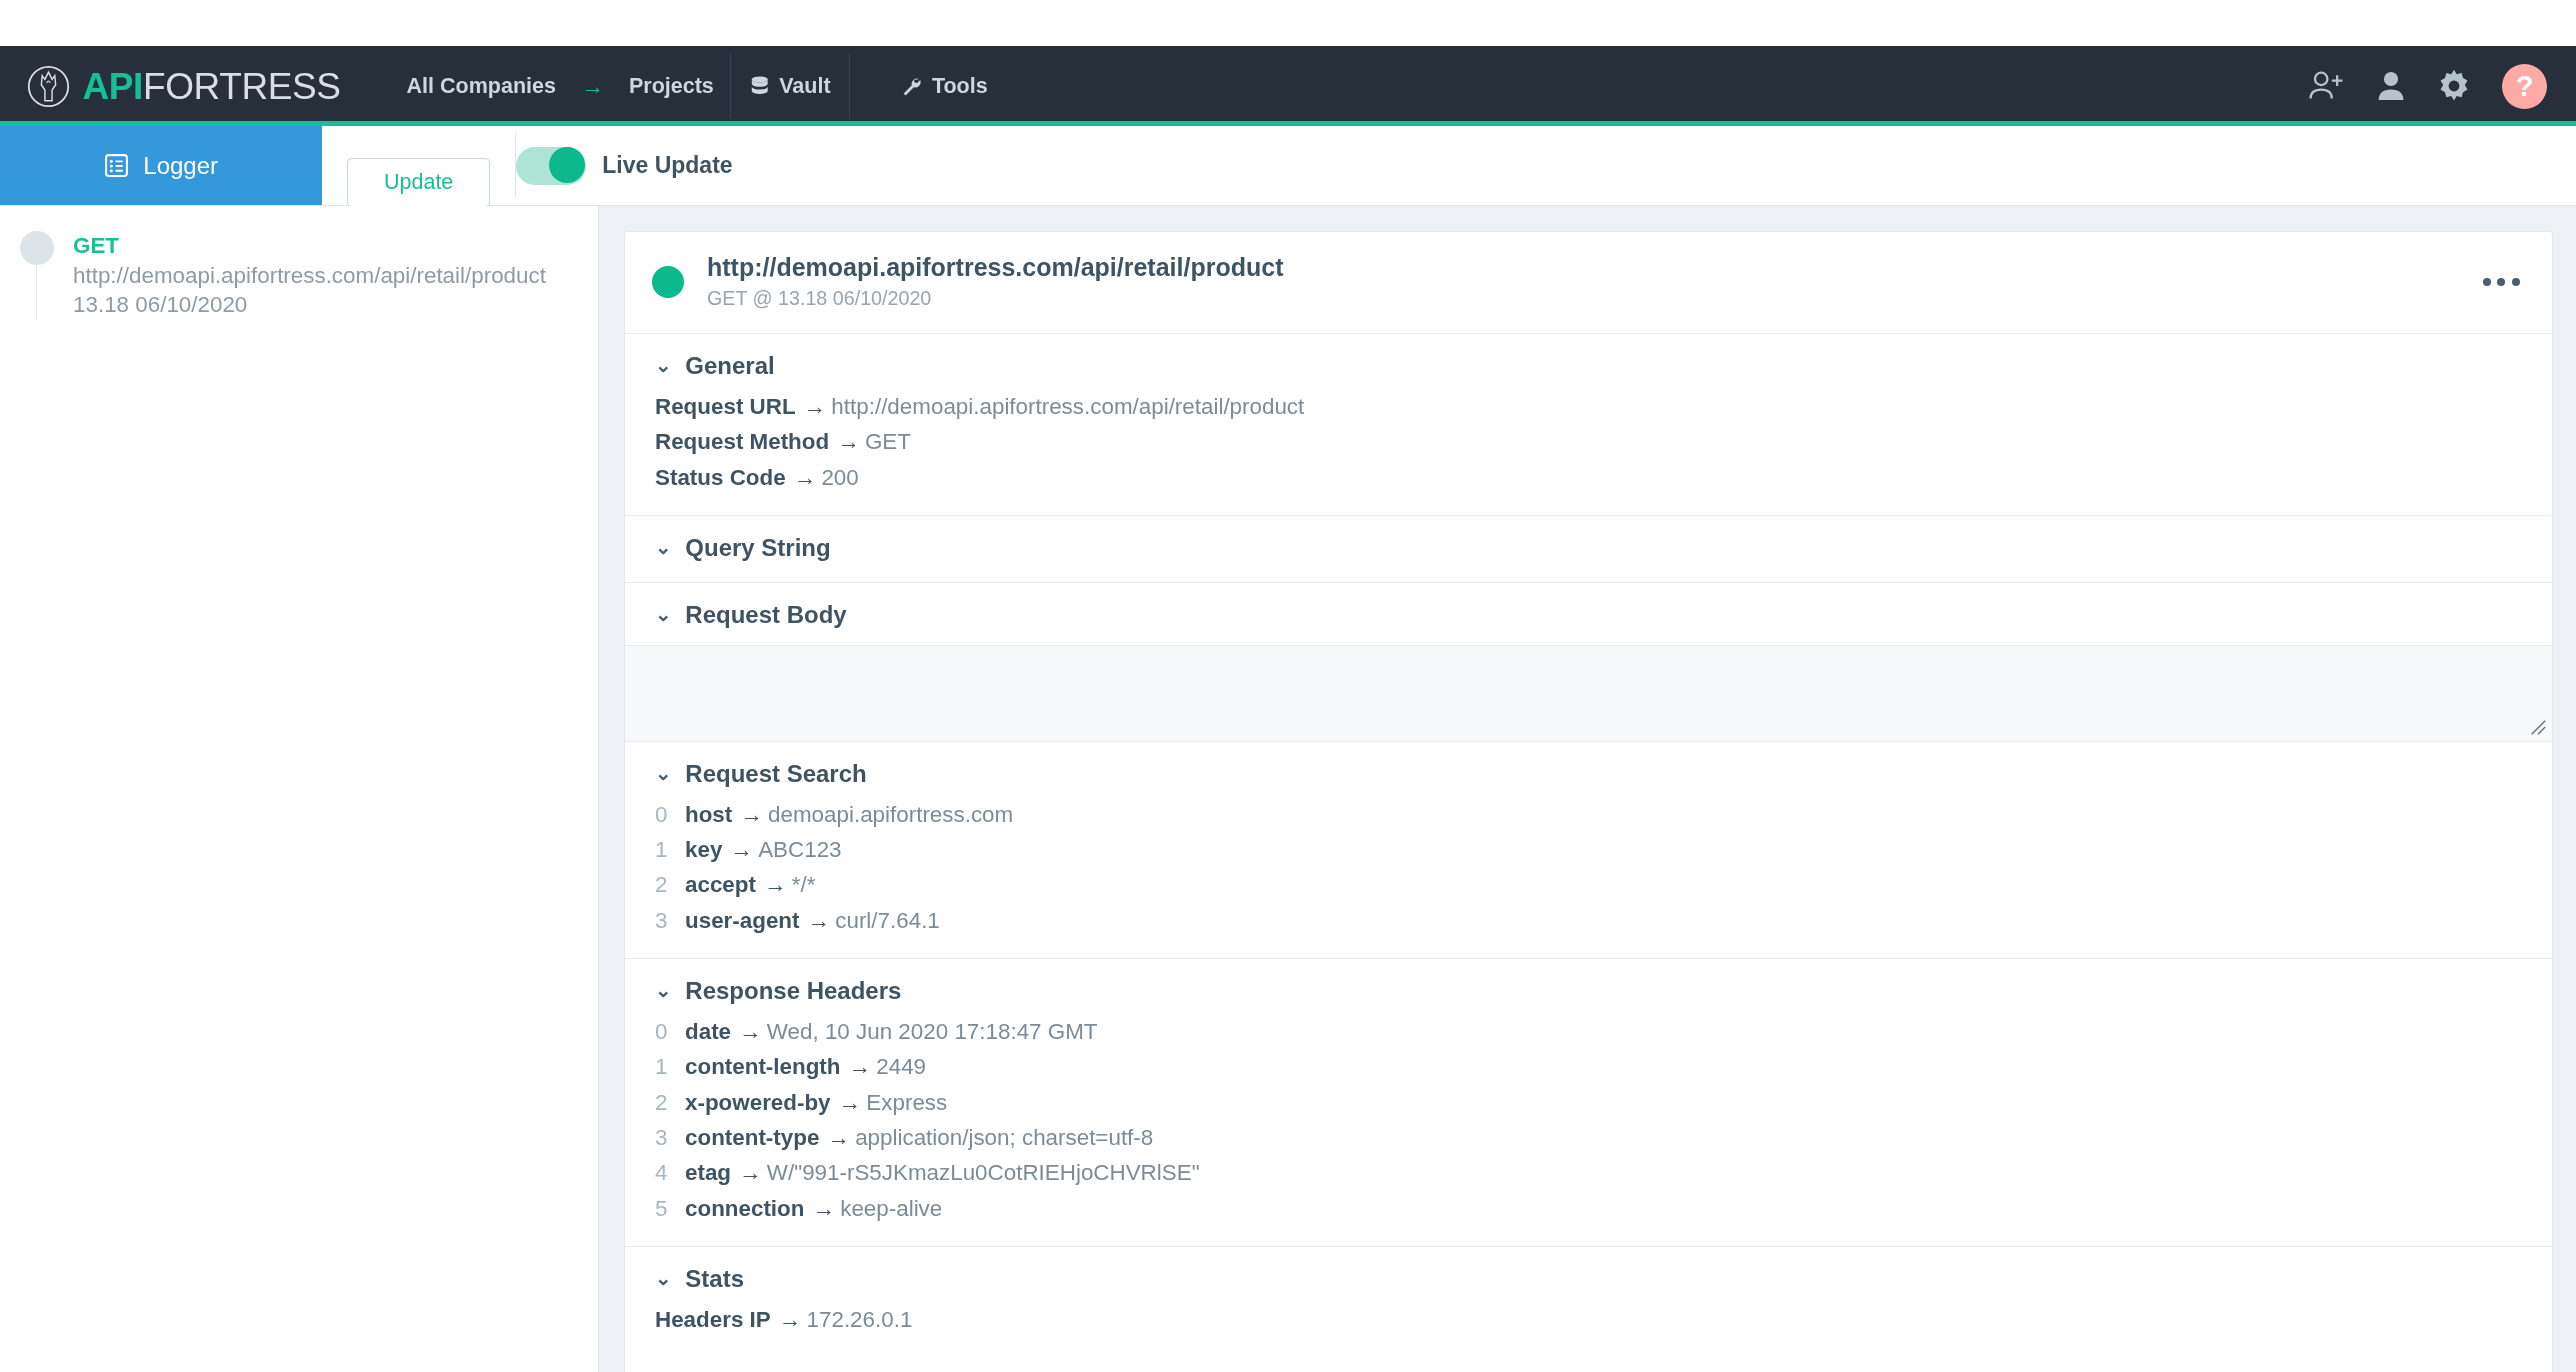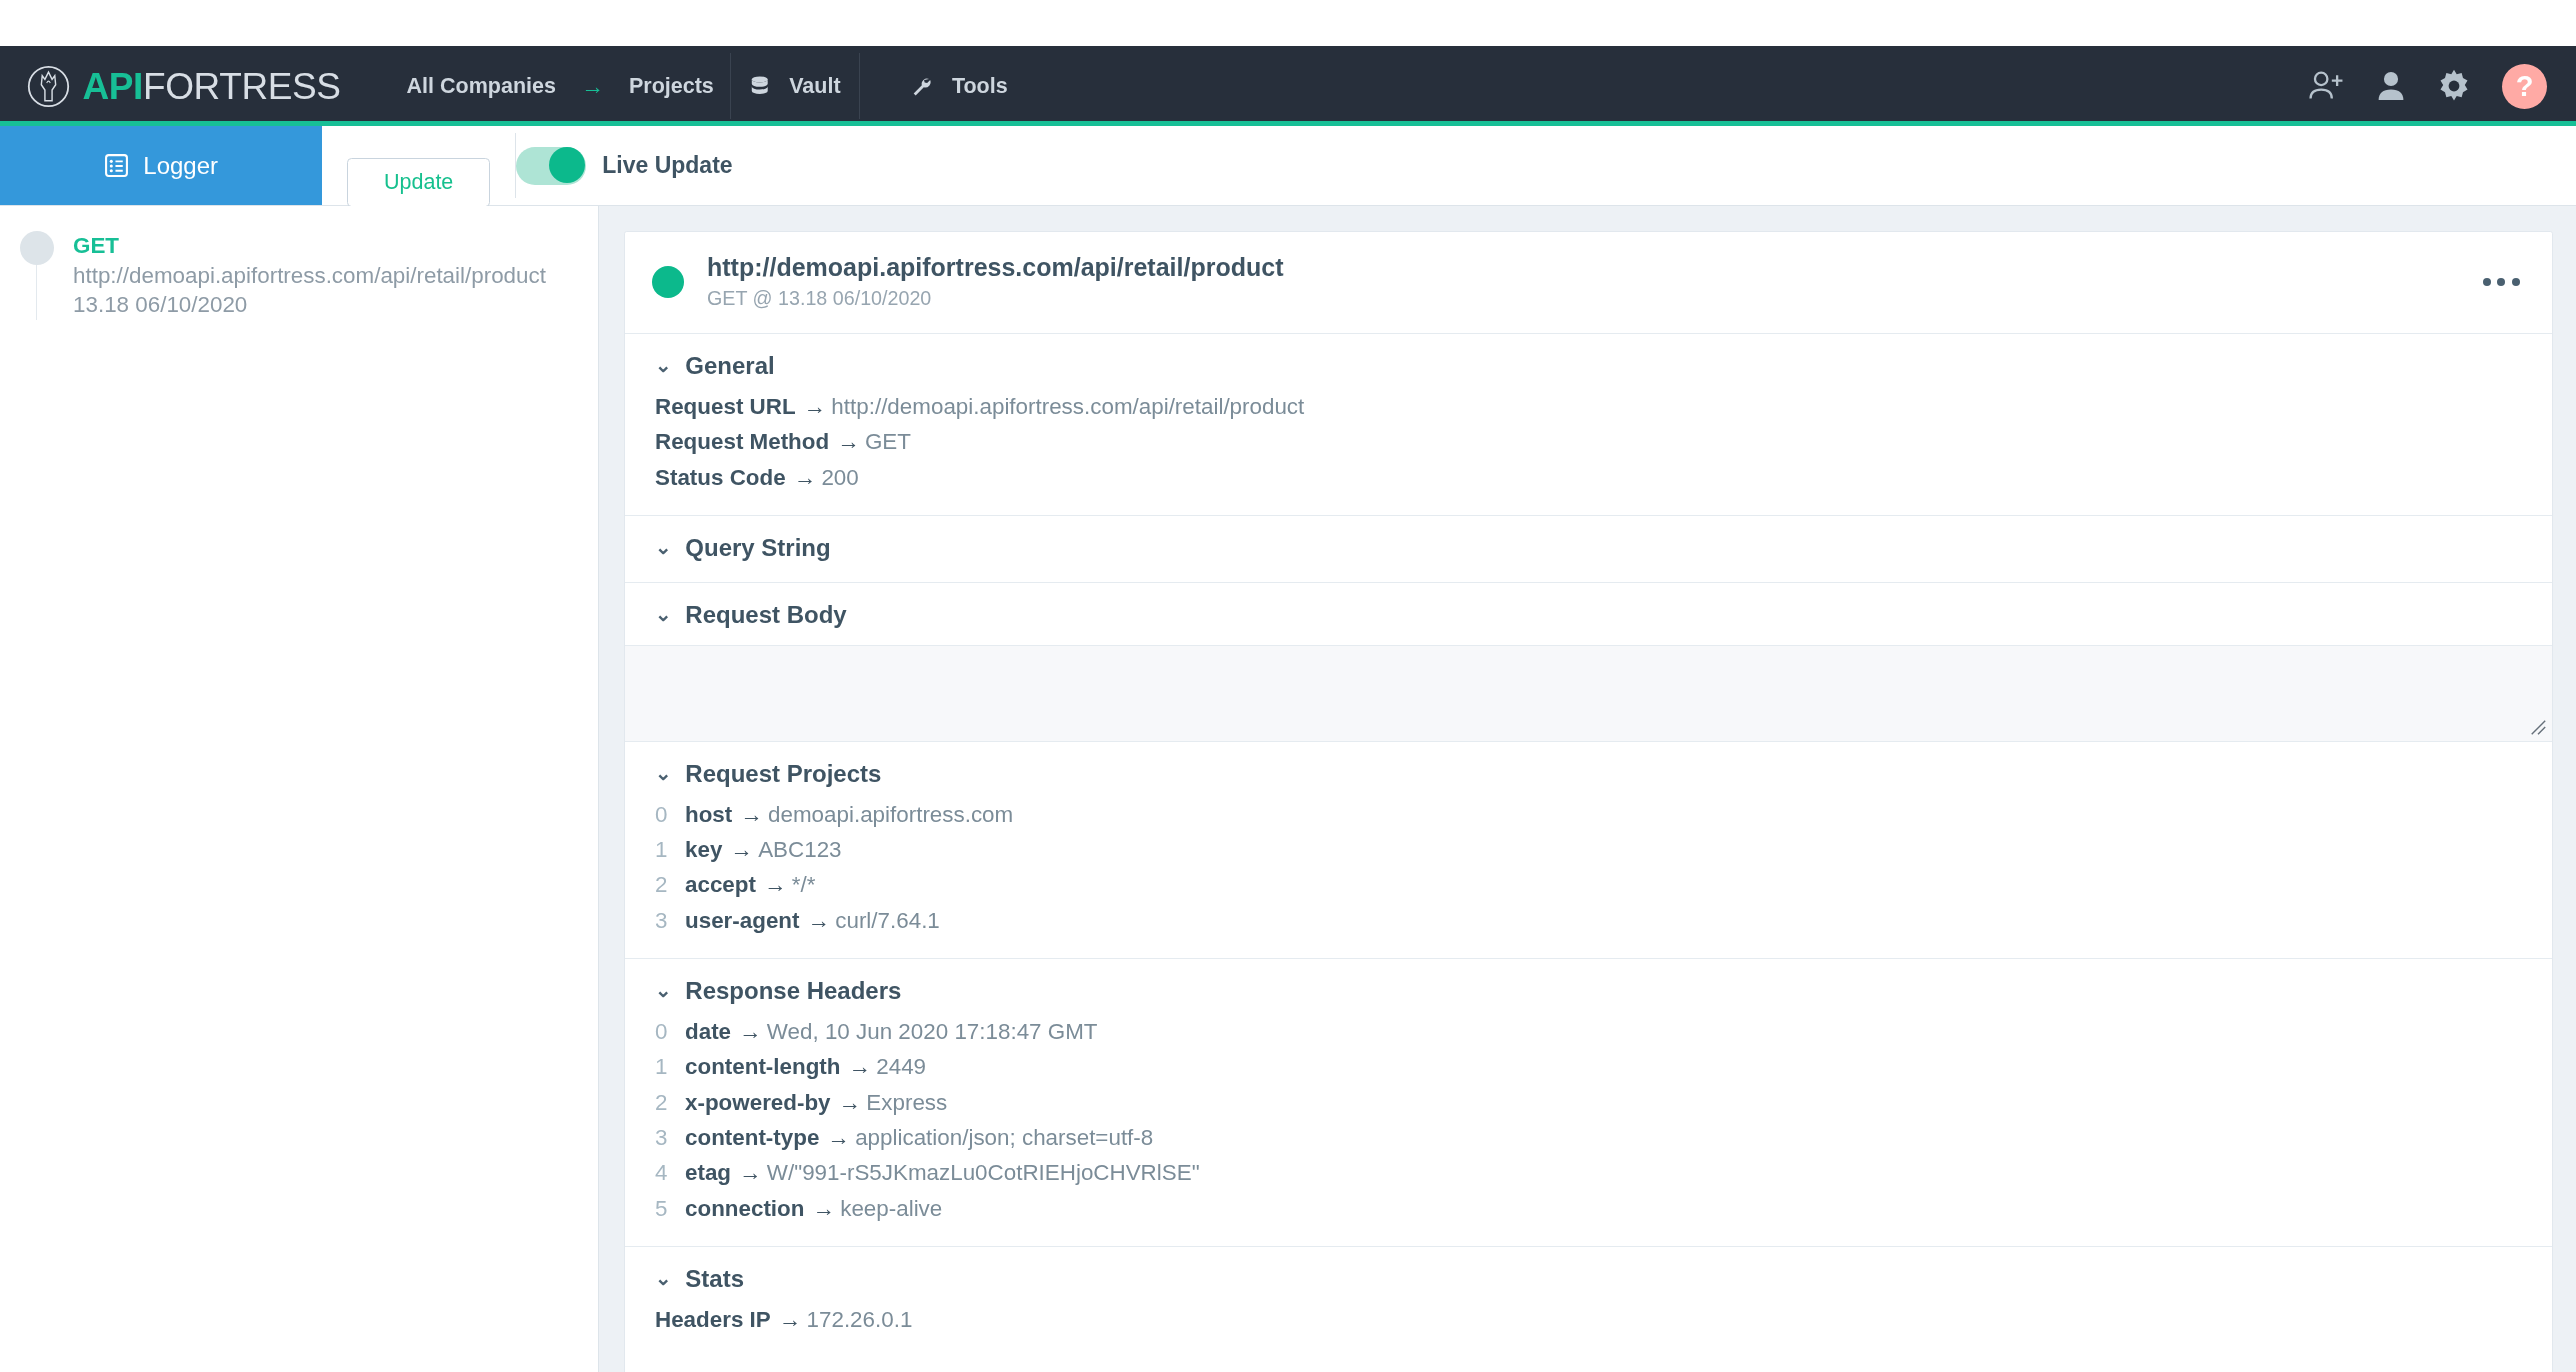--- a/index.html
+++ b/index.html
@@ -51,21 +51,21 @@
     font-weight: 700;
     white-space: nowrap;
     padding: 0 16px;
     height: 100%;
     display: flex;
     align-items: center;
     cursor: pointer;
   }
   .nav-arrow { color: #17bf96; font-size: 23px; padding: 0 9px; display:flex; align-items:center; height:100%; }
   .nav-sep { width: 0.9px; height: 66px; background: #3a4350; }
-  .nav-group { display: flex; align-items: center; height: 100%; gap: 19px; padding: 0 18px; cursor: pointer; }
+  .nav-group { display: flex; align-items: center; height: 100%; gap: 9px; padding: 0 18px; cursor: pointer; }
   .nav-group .nav-label { color: #ced6de; font-size: 21.5px; font-weight: 700; }
   .nav-icon { width: 21.5px; height: 23px; fill: #ced6de; display:block; }
   .tools-group { margin-left: 34px; }
 
   .nav-right { margin-left: auto; display: flex; align-items: center; gap: 30px; padding-right: 29px; }
   .nav-right svg { display: block; cursor: pointer; }
   .help-badge {
     width: 45px; height: 45px; border-radius: 50%;
     background: #ffaaa5;
     display: flex; align-items: center; justify-content: center;
@@ -377,21 +377,21 @@
       </div>
       <div class="body-area">
         <svg class="resize-handle" viewBox="0 0 20 20">
           <path d="M18 3 L3 18 M18 10 L10 18" stroke="#66707a" stroke-width="1.6" fill="none"></path>
         </svg>
       </div>
 
       <div class="section">
         <div class="section-head">
           <span class="chev">⌄</span>
-          <span class="section-title">Request Projects</span>
+          <span class="section-title">Request Search</span>
         </div>
         <div class="kv-list">
           <div class="kv-row">
             <span class="kv-idx">0</span>
             <span class="kv-key">host</span>
             <span class="kv-arrow">→</span>
             <span class="kv-val">demoapi.apifortress.com</span>
           </div>
           <div class="kv-row">
             <span class="kv-idx">1</span>

